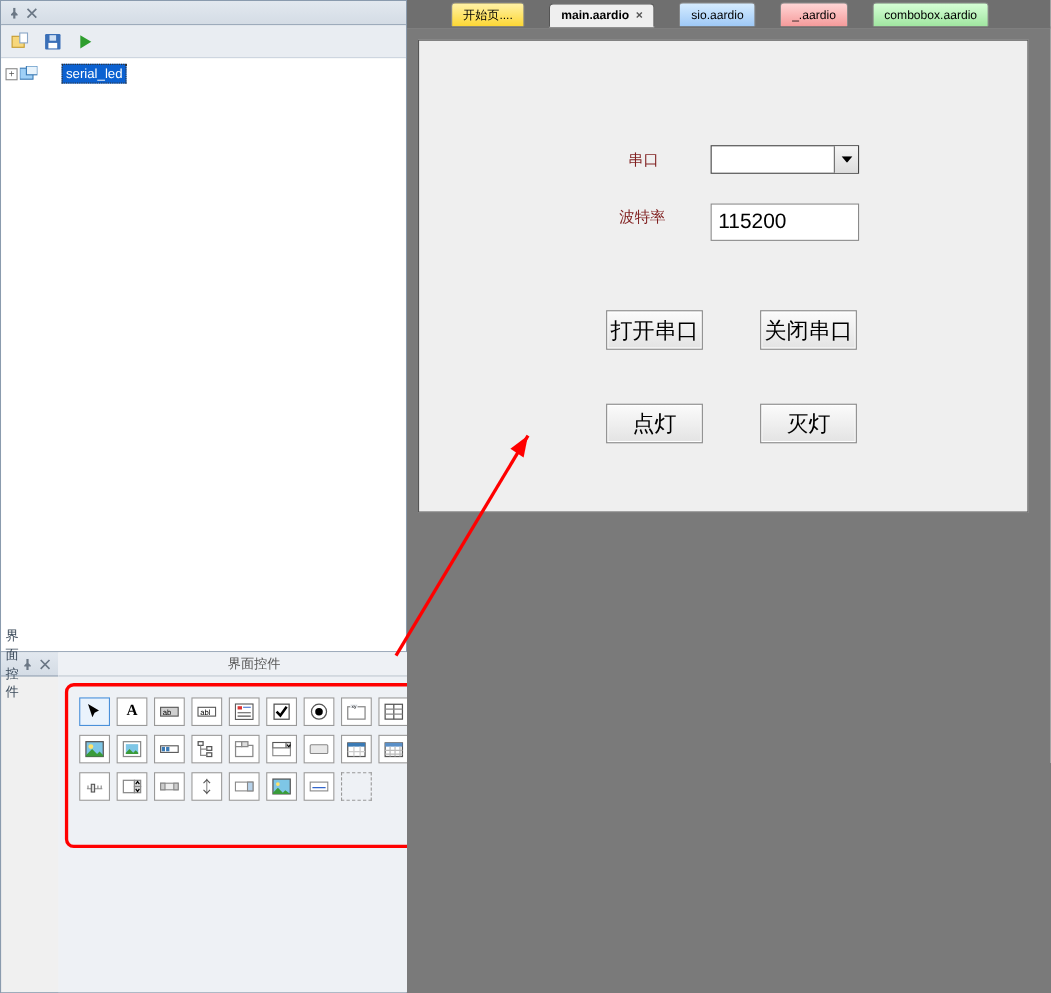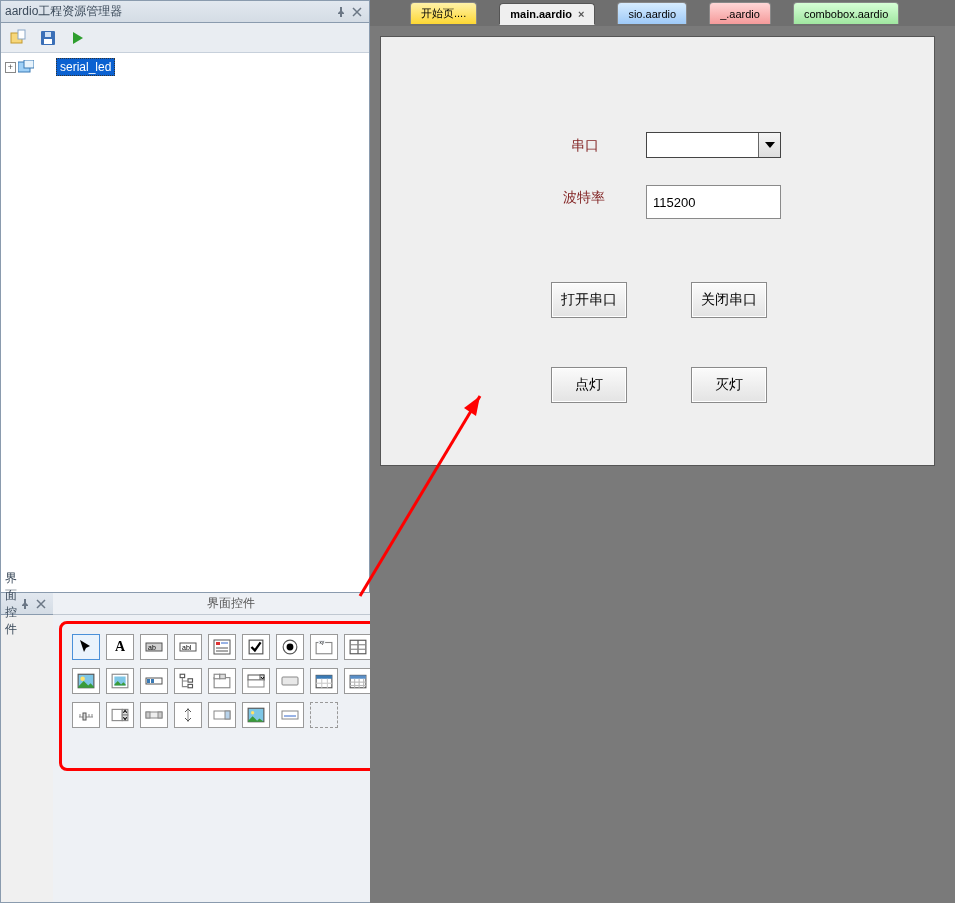--- a/index.html
+++ b/index.html
@@ -60,32 +60,31 @@
 
     .design-surface { flex:1; background:#7a7a7a; padding:0; position:relative; }
     .form-canvas {
       position:absolute; left:10px; top:10px; width:555px; height:430px;
       background:#efefef; border:1px solid #555;
     }
 
     .form-label { position:absolute; font-size:14px; color:#7f1d1d; }
     .form-combo { position:absolute; width:135px; height:26px; border:1px solid #444; background:#fff; display:flex; }
     .form-combo .combo-btn { width:22px; border-left:1px solid #666; background:linear-gradient(#f5f5f5,#ddd); display:flex; align-items:center; justify-content:center; cursor:pointer; }
-    .form-input { position:absolute; width:135px; height:26px; border:1px solid #8a8a8a; background:#fff; padding:16px 6px; font-size:13px; }
-    .form-btn { position:absolute; width:76px; height:36px; background:linear-gradient(#fbfbfb,#e3e3e3); border:1px solid #8a8a8a; font-size:14px; cursor:pointer; box-shadow:inset 0 0 0 1px #fff; }
+    .form-input { position:absolute; width:135px; height:26px; border:1px solid #8a8a8a; background:#fff; padding:16px 6px; font-size:19px; }
+    .form-btn { position:absolute; width:88px; height:36px; background:linear-gradient(#fbfbfb,#e3e3e3); border:1px solid #8a8a8a; font-size:20px; cursor:pointer; box-shadow:inset 0 0 0 1px #fff; }
 
     .arrow { position:absolute; pointer-events:none; }
   </style>
 </head>
 <body>
 
 <div class="left-panel">
 
   <div class="panel-header">
-    <span class="title">aardio工程资源管理器</span>
     <span class="pin-icon">
       <svg viewBox="0 0 10 10">
           <path d="M4 0h2v4l2 2v1H6v3H4V7H2V6l2-2z" fill="#6b7785"></path>
         </svg>
     </span>
     <span class="close-icon">
       <svg viewBox="0 0 10 10">
           <path d="M1 1l8 8M9 1l-8 8" stroke="#6b7785" stroke-width="1.5"></path>
         </svg>
     </span>

